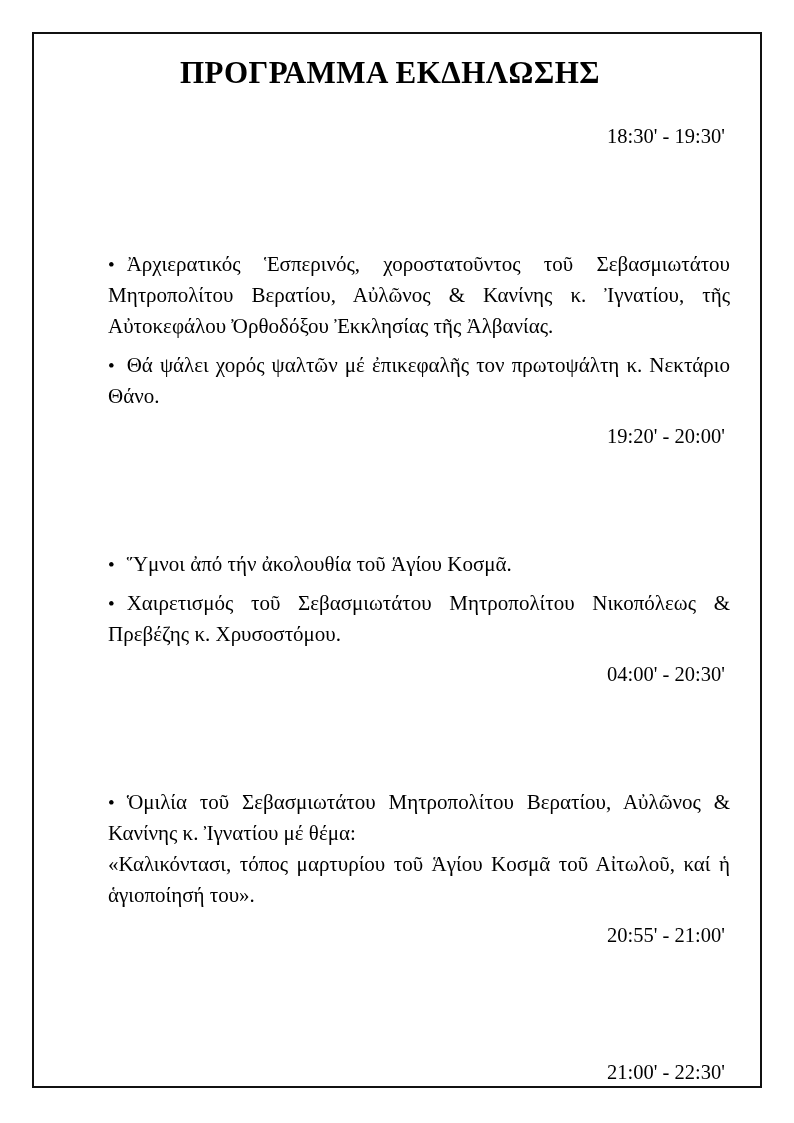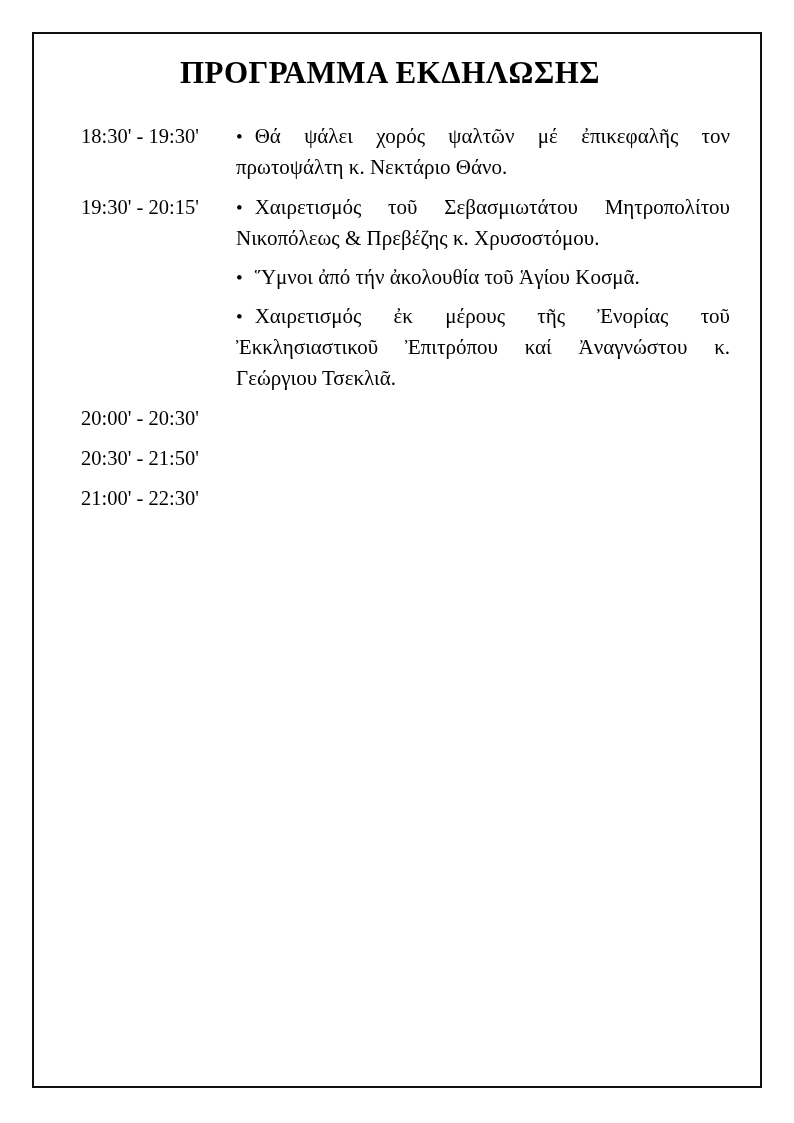--- a/index.html
+++ b/index.html
@@ -29,22 +29,23 @@
   .title {
     font-size: 31px;
     font-weight: bold;
     text-align: center;
     letter-spacing: 0.5px;
     margin: 0 12px 30px -14px;
     white-space: nowrap;
   }
   .row {
     display: flex;
-    align-items: flex-start;
+    align-items: flex-end;
     margin-bottom: 9px;
+    flex-direction: column;
   }
   .time {
     flex: 0 0 128px;
     width: 128px;
     text-align: center;
     font-size: 20.5px;
     line-height: 31px;
     white-space: nowrap;
   }
   .row-body {
@@ -71,39 +72,42 @@
 </head>
 <body>
 
 <div class="page">
   <div class="frame">
     <h1 class="title">ΠΡΟΓΡΑΜΜΑ ΕΚΔΗΛΩΣΗΣ</h1>
     <div>
   <div class="row">
     <div class="time">18:30' - 19:30'</div>
     <div class="row-body">
+            <p class="para"><span class="bullet">•</span>Ἀρχιερατικός Ἑσπερινός, χοροστατοῦντος τοῦ Σεβασμιωτάτου Μητροπολίτου Βερατίου, Αὐλῶνος &amp; Κανίνης κ. Ἰγνατίου, τῆς Αὐτοκεφάλου Ὀρθοδόξου Ἐκκλησίας τῆς Ἀλβανίας.</p>
             <p class="para"><span class="bullet">•</span>Θά ψάλει χορός ψαλτῶν μέ ἐπικεφαλῆς τον πρωτοψάλτη κ. Νεκτάριο Θάνο.</p>
           </div>
   </div>
 
   <div class="row">
-    <div class="time">19:30' - 20:15'</div>
+    <div class="time">19:20' - 20:00'</div>
     <div class="row-body">
+            <p class="para"><span class="bullet">•</span>Ὕμνοι ἀπό τήν ἀκολουθία τοῦ Ἁγίου Κοσμᾶ.</p>
             <p class="para"><span class="bullet">•</span>Χαιρετισμός τοῦ Σεβασμιωτάτου Μητροπολίτου Νικοπόλεως &amp; Πρεβέζης κ. Χρυσοστόμου.</p>
-            <p class="para"><span class="bullet">•</span>Ὕμνοι ἀπό τήν ἀκολουθία τοῦ Ἁγίου Κοσμᾶ.</p>
-            <p class="para"><span class="bullet">•</span>Χαιρετισμός ἐκ μέρους τῆς Ἐνορίας τοῦ Ἐκκλησιαστικοῦ Ἐπιτρόπου καί Ἀναγνώστου κ. Γεώργιου Τσεκλιᾶ.</p>
           </div>
   </div>
 
   <div class="row">
-    <div class="time">20:00' - 20:30'</div>
+    <div class="time">04:00' - 20:30'</div>
+    <div class="row-body">
+            <p class="para"><span class="bullet">•</span>Ὁμιλία τοῦ Σεβασμιωτάτου Μητροπολίτου Βερατίου, Αὐλῶνος &amp; Κανίνης κ. Ἰγνατίου μέ θέμα:<br>«Καλικόντασι, τόπος μαρτυρίου τοῦ Ἁγίου Κοσμᾶ τοῦ Αἰτωλοῦ, καί ἡ ἁγιοποίησή του».</p>
+          </div>
   </div>
 
   <div class="row">
-    <div class="time">20:30' - 21:50'</div>
+    <div class="time">20:55' - 21:00'</div>
   </div>
 
   <div class="row">
     <div class="time">21:00' - 22:30'</div>
   </div>
 
   <div class="row">
   </div>
 </div>
   </div>

